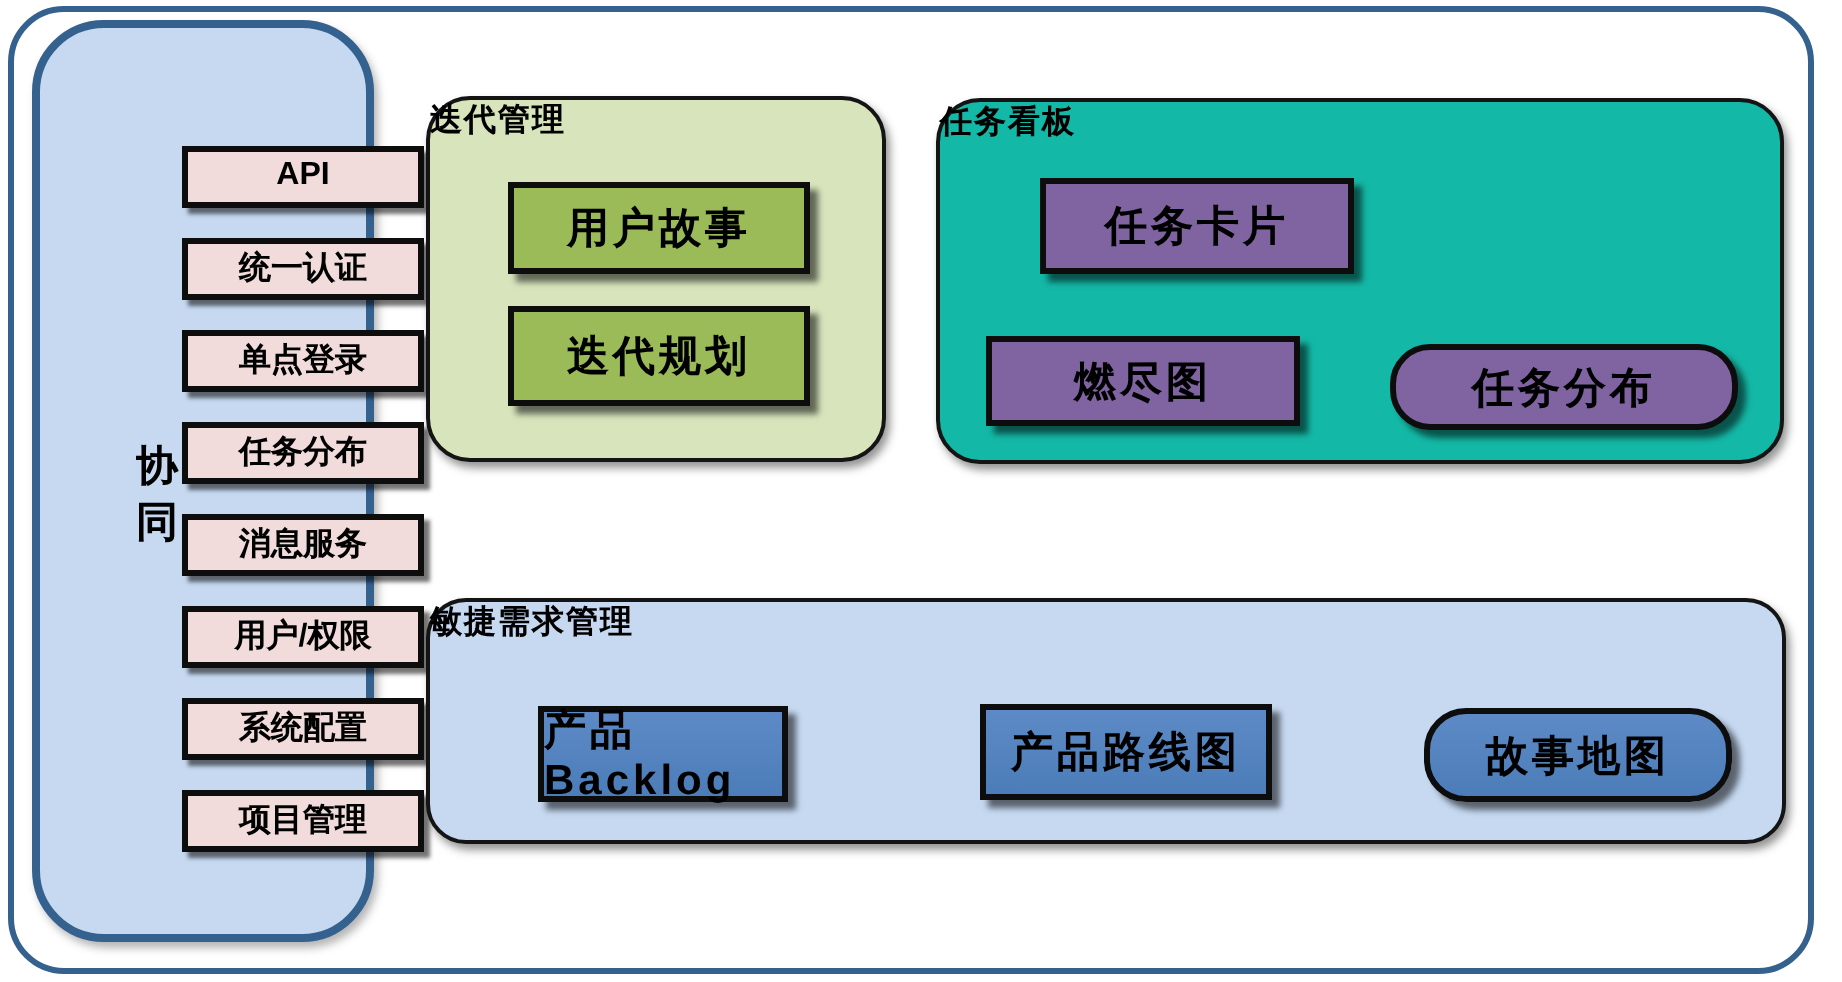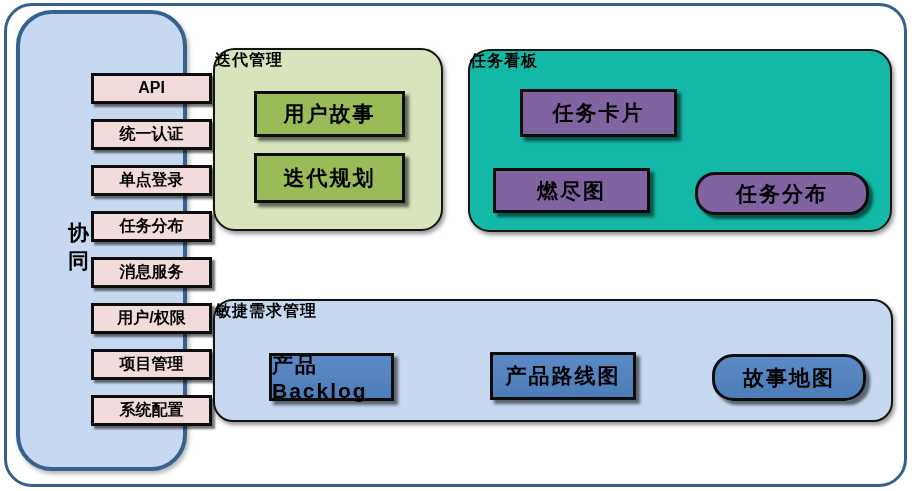--- a/index.html
+++ b/index.html
@@ -103,22 +103,22 @@
 
   <div class="sidebar">
     <div class="sidebar-title">协同</div>
     <div class="sidebar-items">
       <div class="side-item">API</div>
       <div class="side-item">统一认证</div>
       <div class="side-item">单点登录</div>
       <div class="side-item">任务分布</div>
       <div class="side-item">消息服务</div>
       <div class="side-item">用户/权限</div>
+      <div class="side-item">系统配置</div>
       <div class="side-item">项目管理</div>
-      <div class="side-item">系统配置</div>
     </div>
   </div>
 
   <div class="panel panel-iteration">
     <div class="panel-title">迭代管理</div>
     <div class="feature-btn btn-green" style="left:39px; top:41px; width:151px; height:46px;">用户故事</div>
     <div class="feature-btn btn-green" style="left:39px; top:103px; width:151px; height:50px;">迭代规划</div>
   </div>
 
   <div class="panel panel-kanban">

